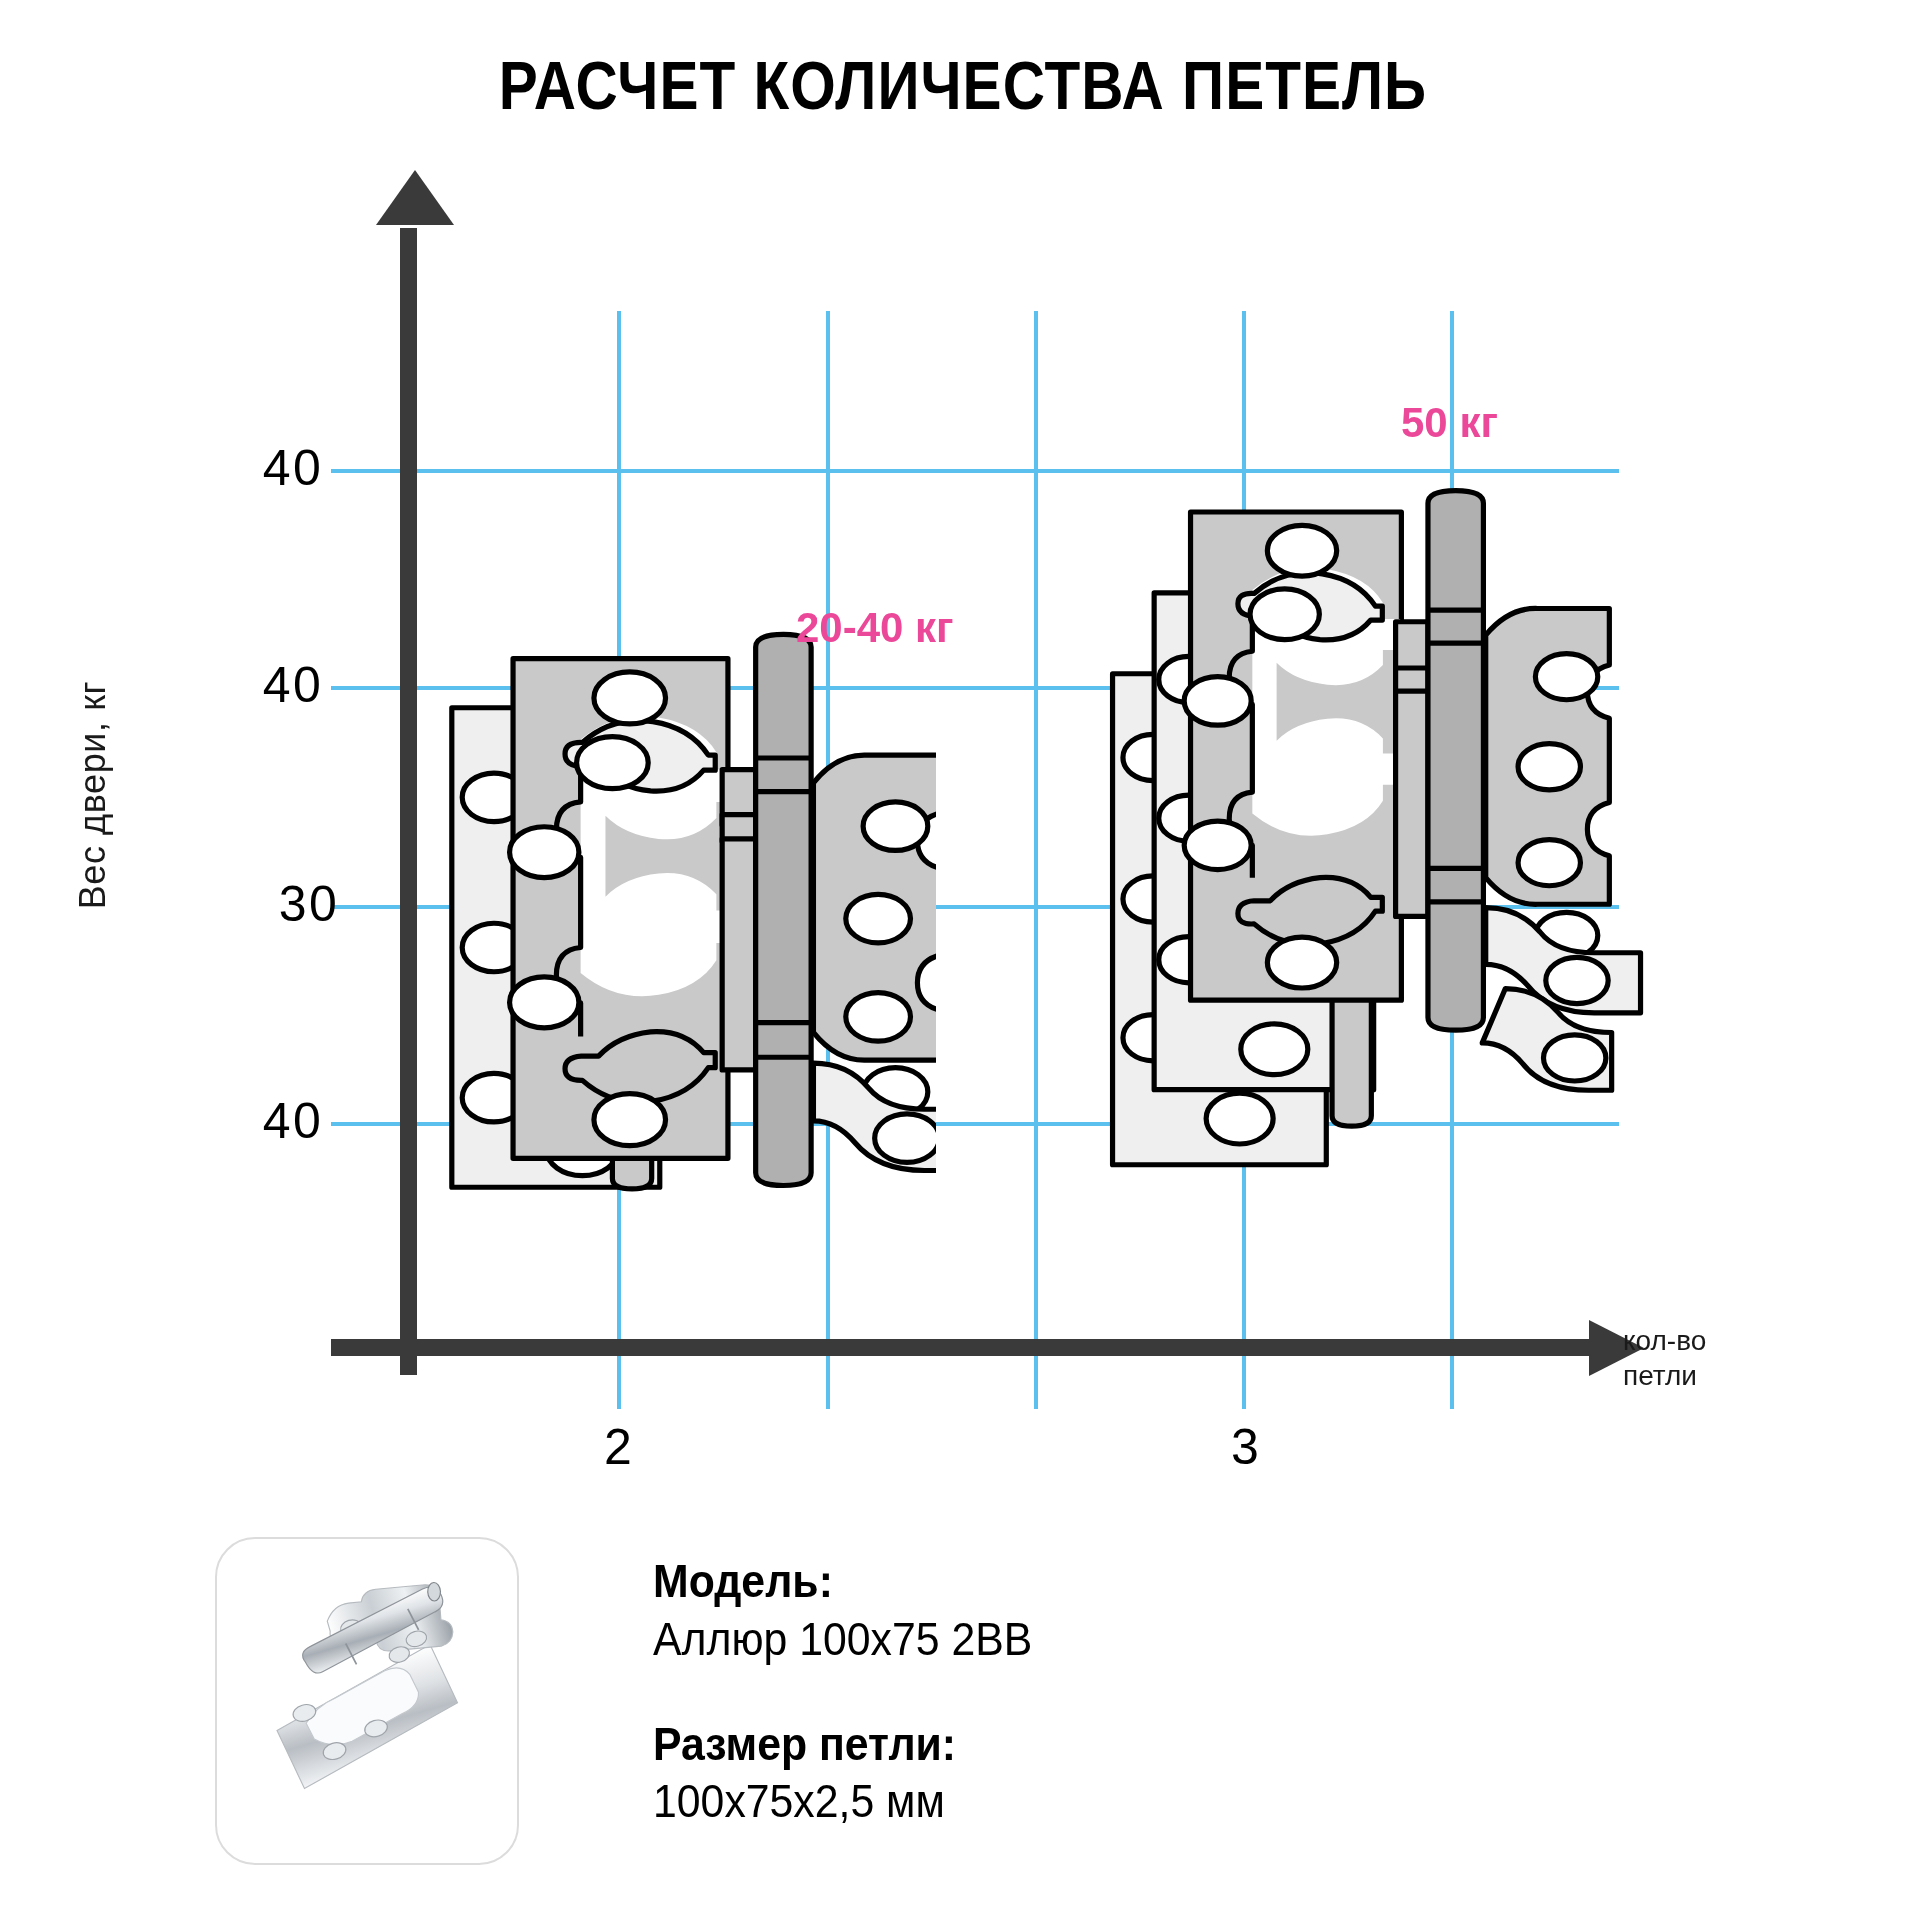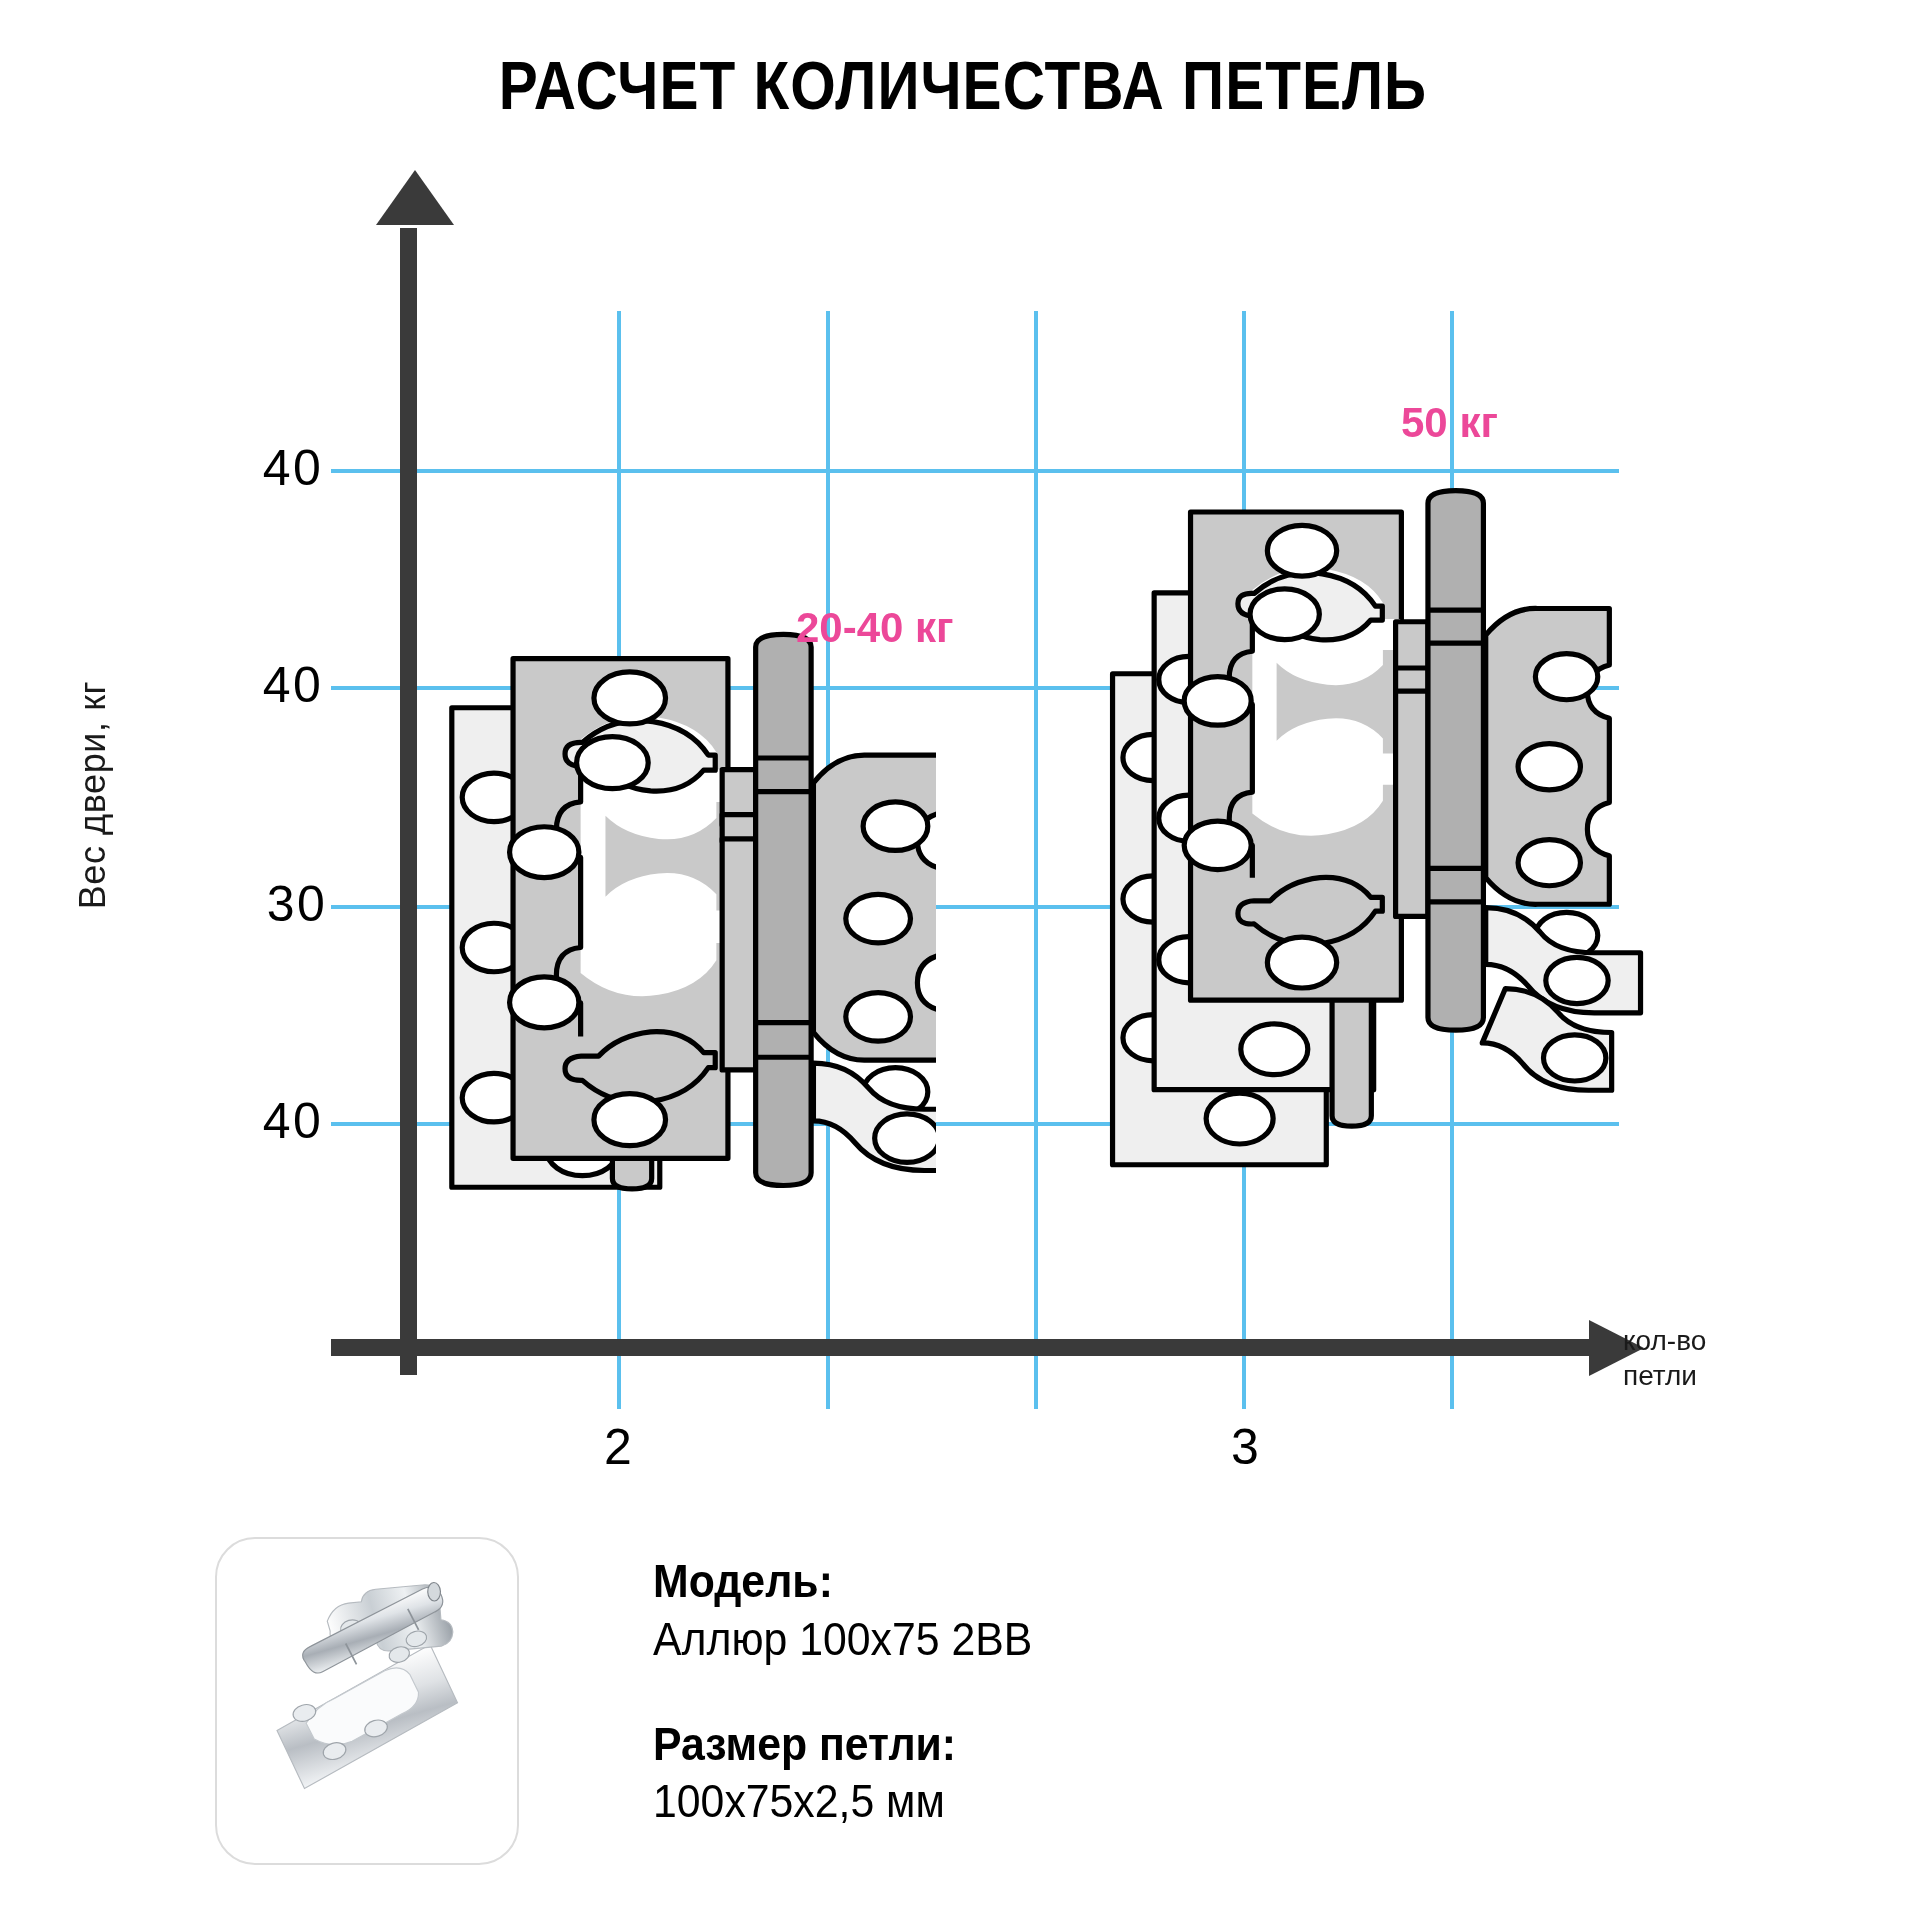--- a/index.html
+++ b/index.html
@@ -266,21 +266,21 @@
   <div class="callout" style="left:796px;top:604px;">20-40 кг</div>
   <div class="callout" style="left:1401px;top:399px;">50 кг</div>
 
   <div class="y-axis"></div>
   <div class="y-arrow"></div>
   <div class="x-axis"></div>
   <div class="x-arrow"></div>
 
   <div class="ytick" style="left:196px;top:439px;">40</div>
   <div class="ytick" style="left:196px;top:656px;">40</div>
-  <div class="ytick" style="left:200px;top:875px;">30</div>
+  <div class="ytick" style="left:212px;top:875px;">30</div>
   <div class="ytick" style="left:196px;top:1092px;">40</div>
 
   <div class="xtick" style="left:560px;top:1418px;">2</div>
   <div class="xtick" style="left:1187px;top:1418px;">3</div>
 
   <div class="ylabel">Вес двери, кг</div>
   <div class="xlabel">
     <div>кол-во</div>
     <div>петли</div>
   </div>

